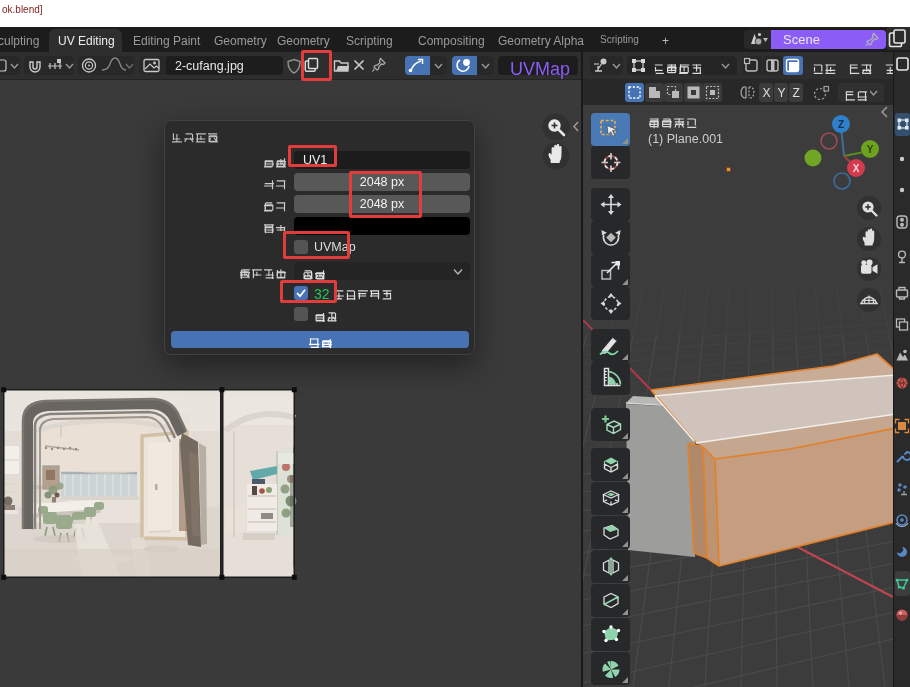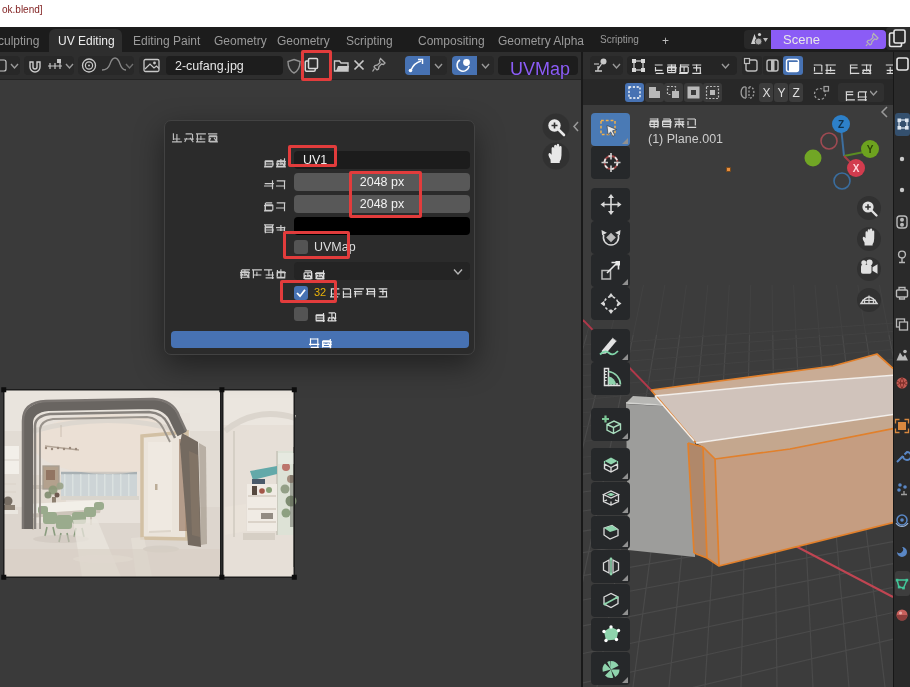--- a/index.html
+++ b/index.html
@@ -340,21 +340,21 @@
       <span style="position:absolute;left:8px;top:3px"><svg width="24" height="12" viewBox="0 0 24 12" style="display:inline-block;vertical-align:middle">
           <path d="M2.6 7.0L10.3 7.0M2.6 9.9L9.2 9.9M2.6 1.9L9.2 1.9M5.9 3.7L5.9 8.1M9.5 1.9L9.5 8.1M2.1 3.7L9.8 3.7M2.1 3.7L2.1 9.2M9.8 3.7L9.8 9.2M2.1 9.2L9.8 9.2M3.7 5.9L1.7 10.1M7.0 5.9L10.3 10.1M14.6 7.0L21.2 7.0M13.0 4.6L22.9 4.6M14.6 9.9L22.3 9.9M17.9 3.7L17.9 8.1M21.5 1.3L21.5 10.3M14.1 3.7L21.8 3.7M14.1 3.7L14.1 9.2M21.8 3.7L21.8 9.2M14.1 9.2L21.8 9.2M15.7 5.9L13.7 10.1M19.0 5.9L22.3 10.1" stroke="#dedede" stroke-width="1.15" fill="none"></path>
         </svg></span>
       <svg width="12" height="18" style="position:absolute;right:5px;top:0">
         <path d="M1 7.5 l4 4.5 4 -4.5" stroke="#b5b5b5" stroke-width="1.4" fill="none"></path>
       </svg>
     </div>
     <div style="position:absolute;left:294px;top:286px;width:14px;height:14px;background:#4772b3;border-radius:3px;"><svg width="14" height="14">
         <path d="M3 7 l3 3.2 5 -6.5" stroke="#fff" stroke-width="1.8" fill="none"></path>
       </svg></div>
-    <span class="ab" style="left:314px;top:286px;font-size:11px;color:#eab308">32 <svg width="60" height="12" viewBox="0 0 60 12" style="display:inline-block;vertical-align:middle">
+    <span class="ab" style="left:314px;top:286px;font-size:14px;color:#22c55e">32 <svg width="60" height="12" viewBox="0 0 60 12" style="display:inline-block;vertical-align:middle">
         <path d="M2.6 1.9L10.3 1.9M1.0 9.9L9.2 9.9M1.7 7.0L10.9 7.0M2.4 1.3L2.4 10.3M5.9 3.7L5.9 10.3M14.6 7.0L22.3 7.0M13.7 1.9L21.2 1.9M14.6 9.9L22.3 9.9M14.4 3.7L14.4 10.9M21.5 1.9L21.5 10.9M25.0 7.0L33.2 7.0M25.0 1.9L34.9 1.9M25.0 4.6L33.2 4.6M26.4 3.7L26.4 10.3M38.6 4.6L46.3 4.6M37.0 1.9L45.2 1.9M37.0 7.0L46.3 7.0M45.5 1.3L45.5 10.3M38.4 1.9L38.4 8.1M50.6 4.6L57.2 4.6M49.7 1.9L58.3 1.9M49.7 9.9L58.3 9.9M53.9 1.3L53.9 8.1M57.5 3.7L57.5 10.3" stroke="#dedede" stroke-width="1.15" fill="none"></path>
       </svg></span>
     <div style="position:absolute;left:294px;top:307px;width:14px;height:14px;background:#545454;border-radius:3px;"></div>
     <span class="ab" style="left:314px;top:307px"><svg width="24" height="12" viewBox="0 0 24 12" style="display:inline-block;vertical-align:middle">
         <path d="M2.6 4.6L10.3 4.6M1.7 9.9L10.9 9.9M1.7 7.0L9.2 7.0M9.5 1.9L9.5 10.9M2.1 3.7L9.8 3.7M2.1 3.7L2.1 9.2M9.8 3.7L9.8 9.2M2.1 9.2L9.8 9.2M14.6 1.9L21.2 1.9M13.7 9.9L22.3 9.9M13.7 7.0L22.3 7.0M17.9 1.3L17.9 10.3M21.5 1.9L21.5 8.1M15.7 5.9L13.7 10.1M19.0 5.9L22.3 10.1" stroke="#dedede" stroke-width="1.15" fill="none"></path>
       </svg></span>
     <div style="position:absolute;left:171px;top:331px;width:298px;height:17px;background:#4772b3;border-radius:4px;">
       <div style="text-align:center;padding-top:2px"><svg width="25" height="12" viewBox="0 0 25 12" style="display:inline-block;vertical-align:middle">
           <path d="M2.7 2.0L9.6 2.0M1.0 7.3L11.3 7.3M2.7 10.3L10.8 10.3M2.5 1.3L2.5 8.5M9.8 1.3L9.8 10.8M14.3 4.8L23.8 4.8M14.3 7.3L23.8 7.3M22.3 2.0L22.3 11.3M14.6 3.9L22.7 3.9M14.6 3.9L14.6 9.6M22.7 3.9L22.7 9.6M14.6 9.6L22.7 9.6M16.3 6.2L14.3 10.5M19.8 6.2L23.2 10.5" stroke="#ffffff" stroke-width="1.15" fill="none"></path>
         </svg></div>

